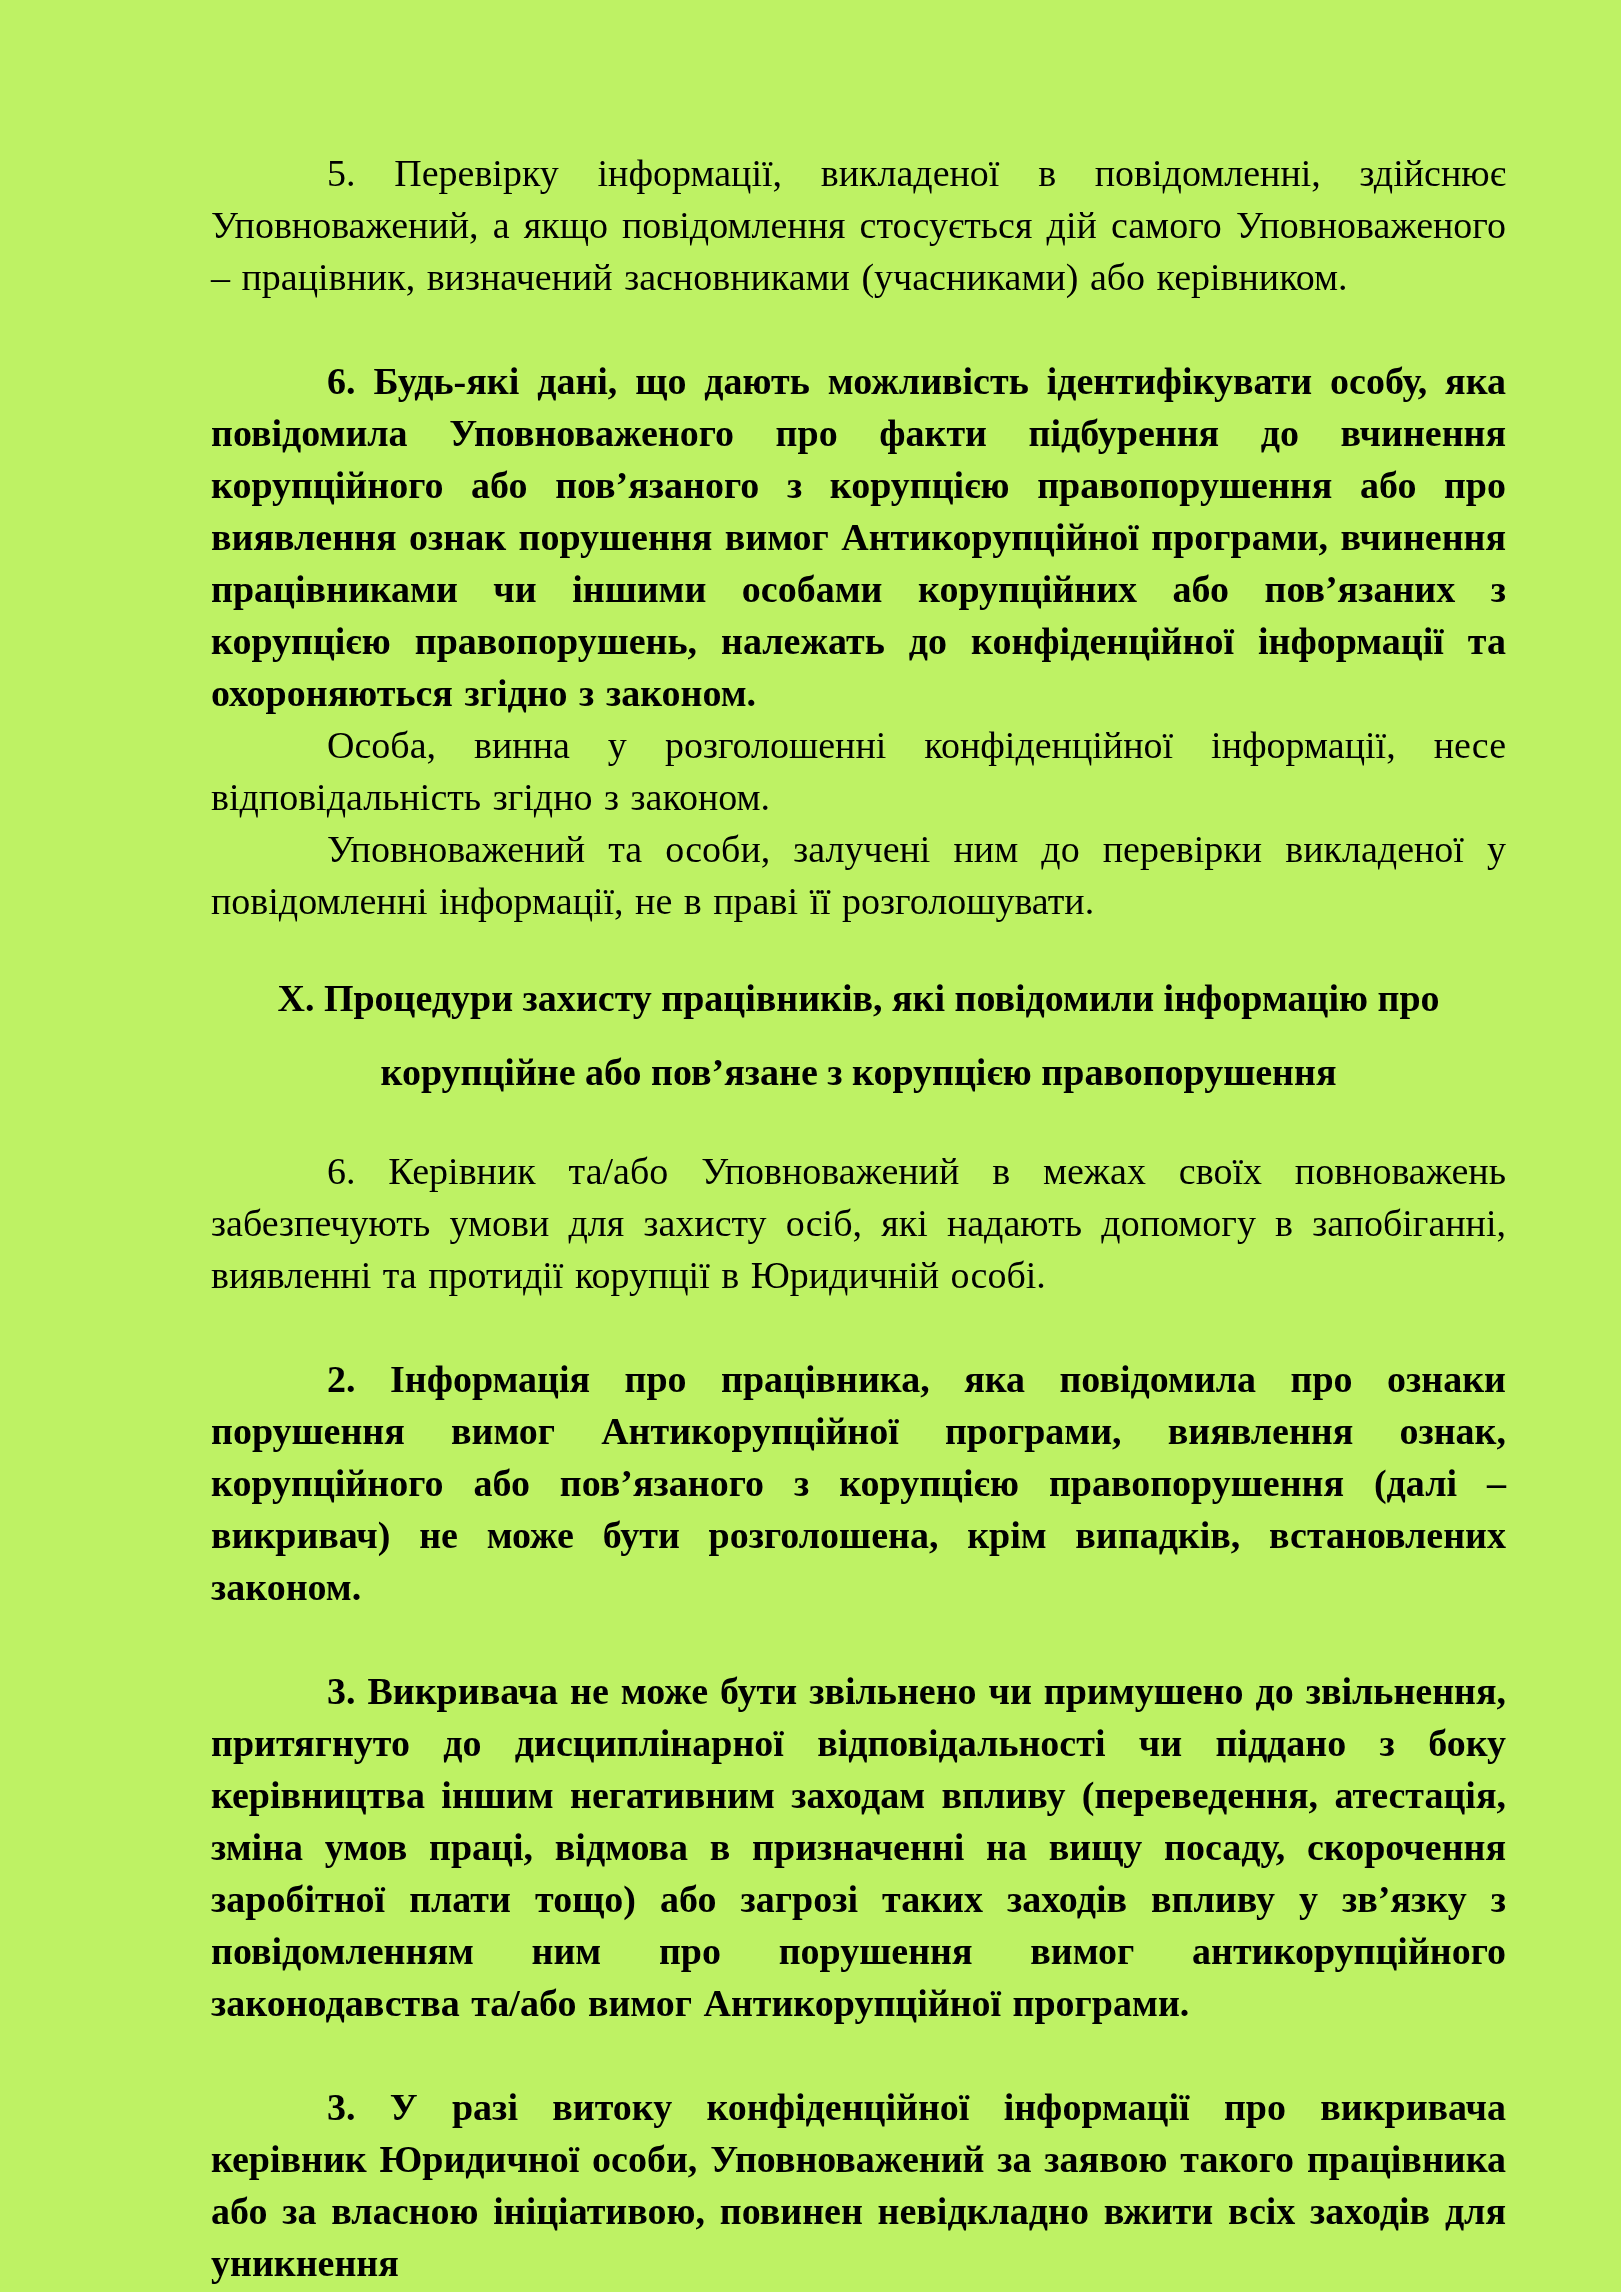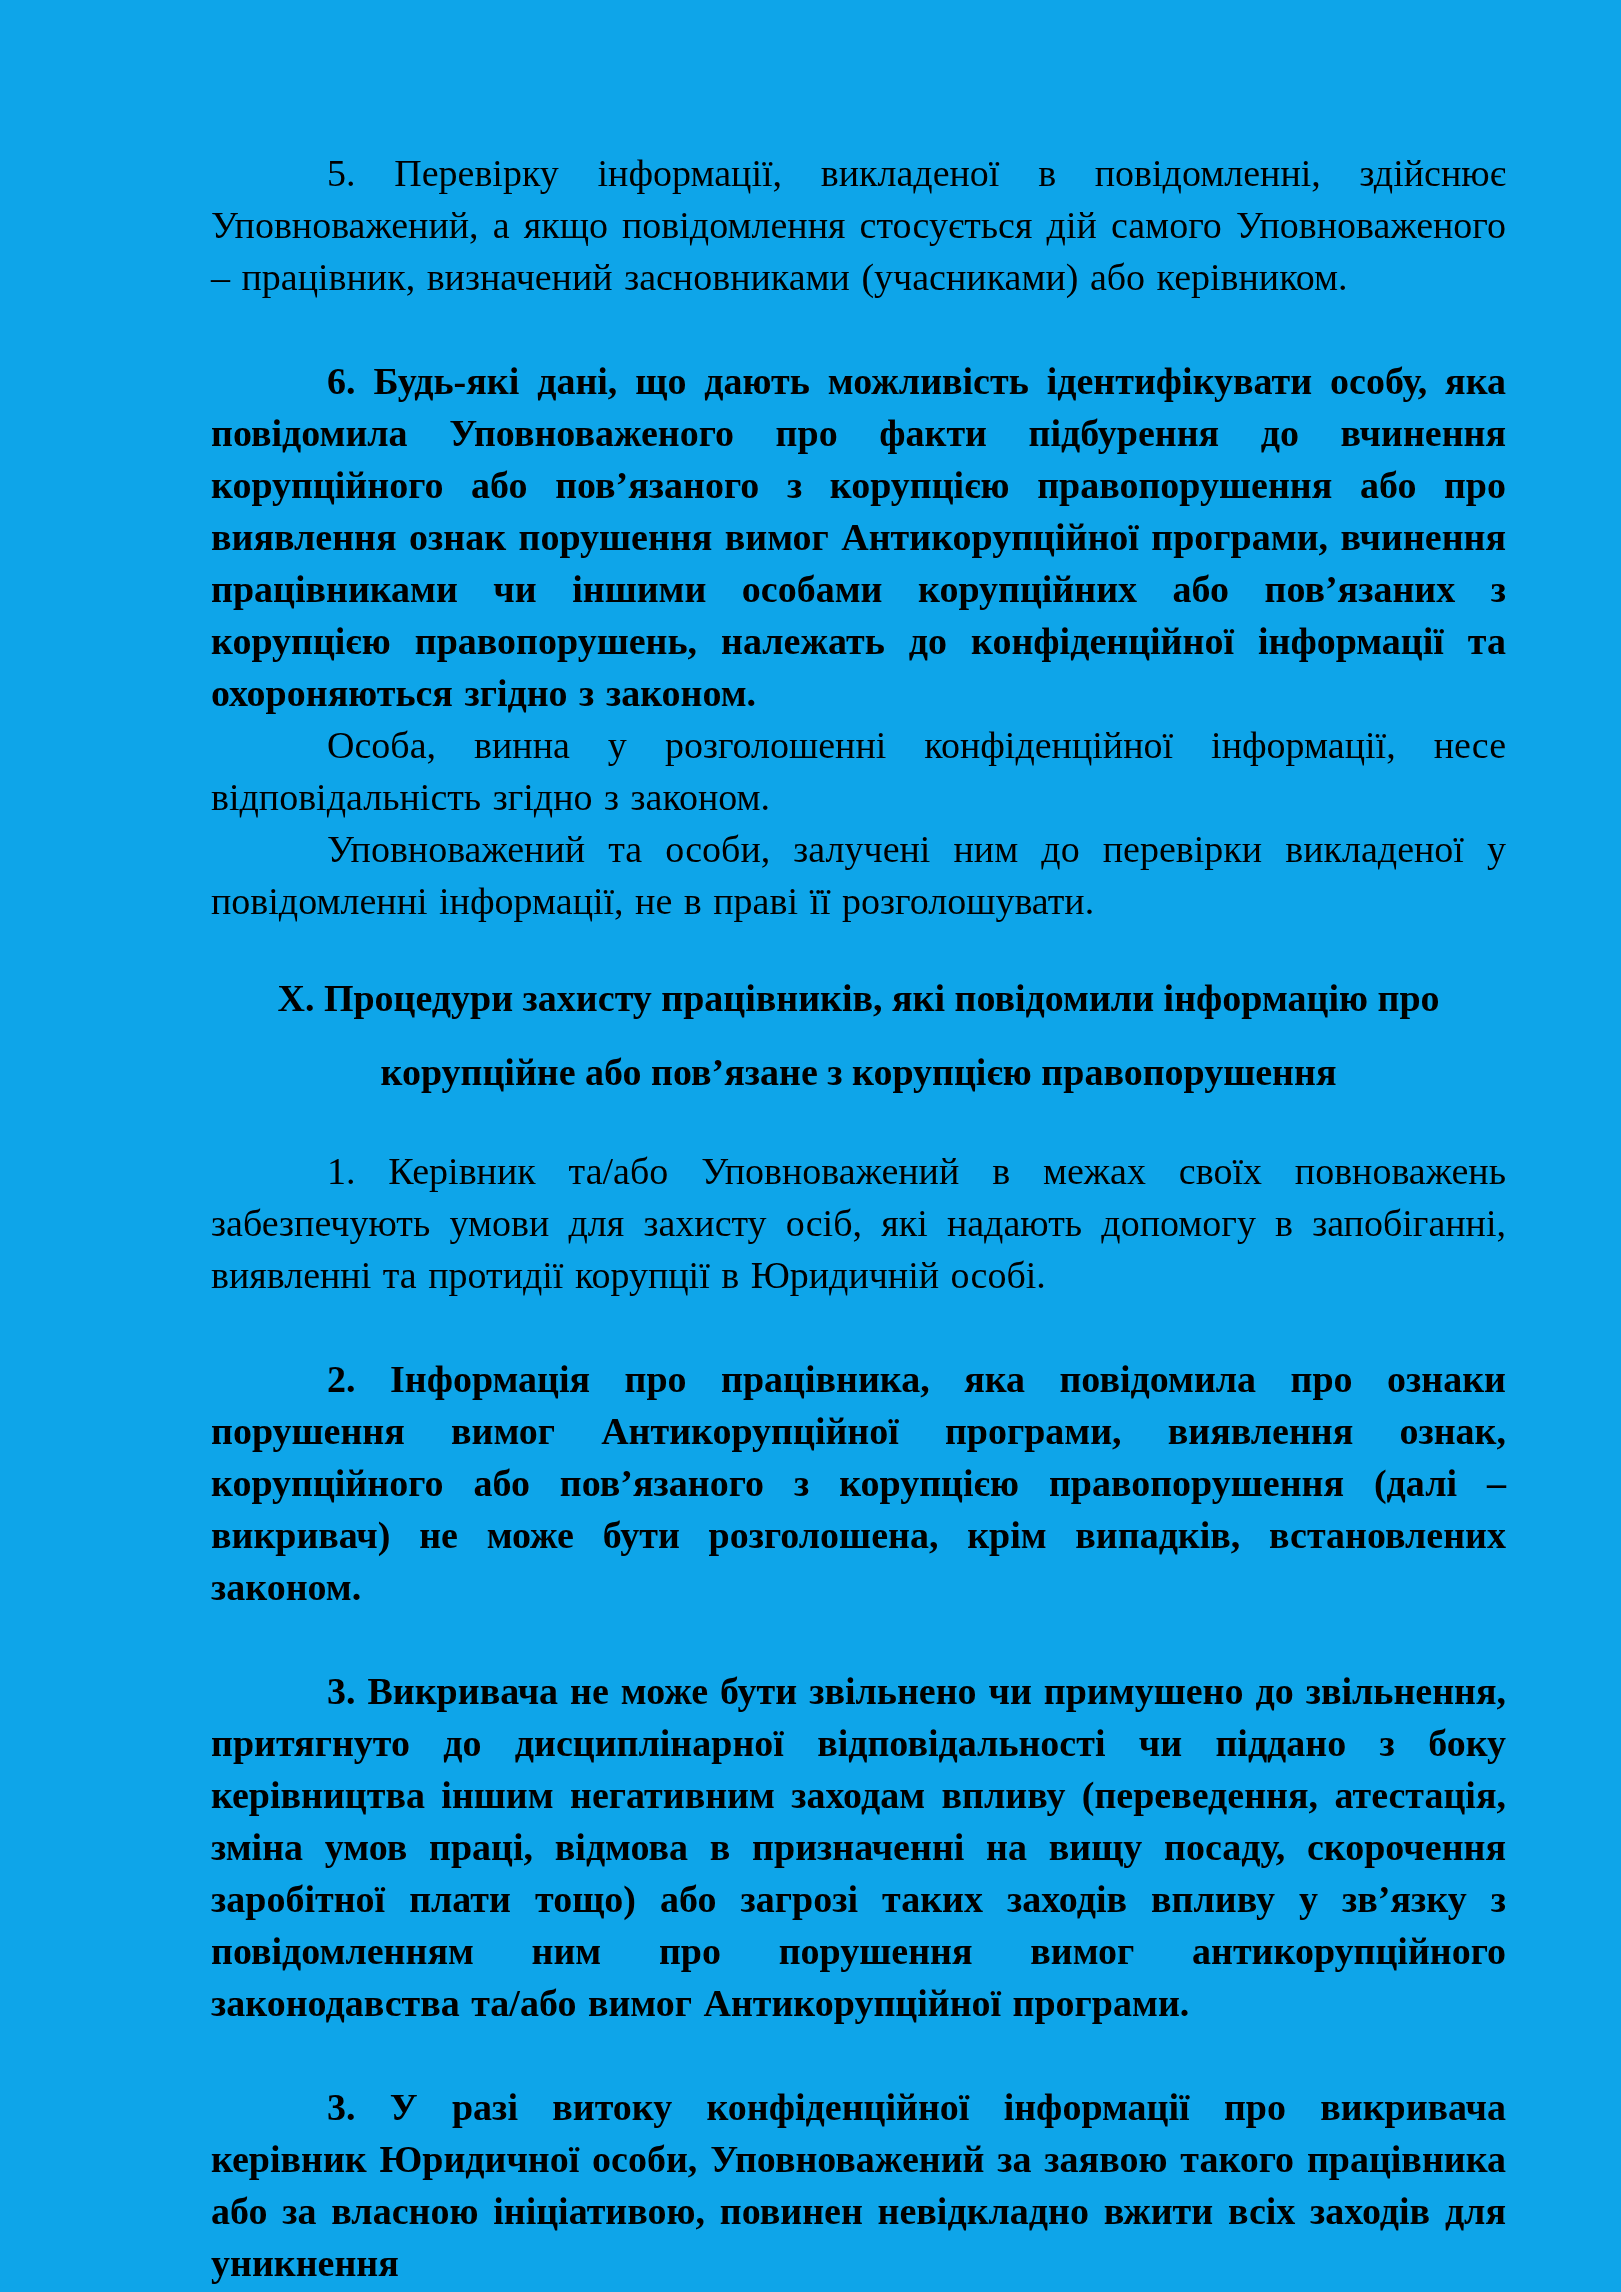--- a/index.html
+++ b/index.html
@@ -4,21 +4,21 @@
 <style>
   html, body {
     margin: 0;
     padding: 0;
     background: #ffffff;
   }
   .page {
     position: relative;
     width: 1621px;
     height: 2293px;
-    background: #0ea5e9;
+    background: #bef264;
     color: #000000;
     box-sizing: border-box;
     padding: 147px 115px 0 211px;
     font-family: "Liberation Serif", "DejaVu Serif", serif;
     overflow: hidden;
   }
   .para {
     margin: 0;
     font-size: 38px;
     line-height: 52px;
@@ -46,21 +46,21 @@
   <p class="para">5. Перевірку інформації, викладеної в повідомленні, здійснює Уповноважений, а якщо повідомлення стосується дій самого Уповноваженого – працівник, визначений засновниками (учасниками) або керівником.</p>
 
   <p class="para gap">6. Будь-які дані, що дають можливість ідентифікувати особу, яка повідомила Уповноваженого про факти підбурення до вчинення корупційного або пов’язаного з корупцією правопорушення або про виявлення ознак порушення вимог Антикорупційної програми, вчинення працівниками чи іншими особами корупційних або пов’язаних з корупцією правопорушень, належать до конфіденційної інформації та охороняються згідно з законом.</p>
 
   <p class="para">Особа, винна у розголошенні конфіденційної інформації, несе відповідальність згідно з законом.</p>
 
   <p class="para">Уповноважений та особи, залучені ним до перевірки викладеної у повідомленні інформації, не в праві її розголошувати.</p>
 
   <h2 class="heading">X. Процедури захисту працівників, які повідомили інформацію про корупційне або пов’язане з корупцією правопорушення</h2>
 
-  <p class="para">1. Керівник та/або Уповноважений в межах своїх повноважень забезпечують умови для захисту осіб, які надають допомогу в запобіганні, виявленні та протидії корупції в Юридичній особі.</p>
+  <p class="para">6. Керівник та/або Уповноважений в межах своїх повноважень забезпечують умови для захисту осіб, які надають допомогу в запобіганні, виявленні та протидії корупції в Юридичній особі.</p>
 
   <p class="para gap">2. Інформація про працівника, яка повідомила про ознаки порушення вимог Антикорупційної програми, виявлення ознак, корупційного або пов’язаного з корупцією правопорушення (далі – викривач) не може бути розголошена, крім випадків, встановлених законом.</p>
 
   <p class="para gap">3. Викривача не може бути звільнено чи примушено до звільнення, притягнуто до дисциплінарної відповідальності чи піддано з боку керівництва іншим негативним заходам впливу (переведення, атестація, зміна умов праці, відмова в призначенні на вищу посаду, скорочення заробітної плати тощо) або загрозі таких заходів впливу у зв’язку з повідомленням ним про порушення вимог антикорупційного законодавства та/або вимог Антикорупційної програми.</p>
 
   <p class="para gap">3. У разі витоку конфіденційної інформації про викривача керівник Юридичної особи, Уповноважений за заявою такого працівника або за власною ініціативою, повинен невідкладно вжити всіх заходів для уникнення</p>
 </div>
 
 
 </body></html>

